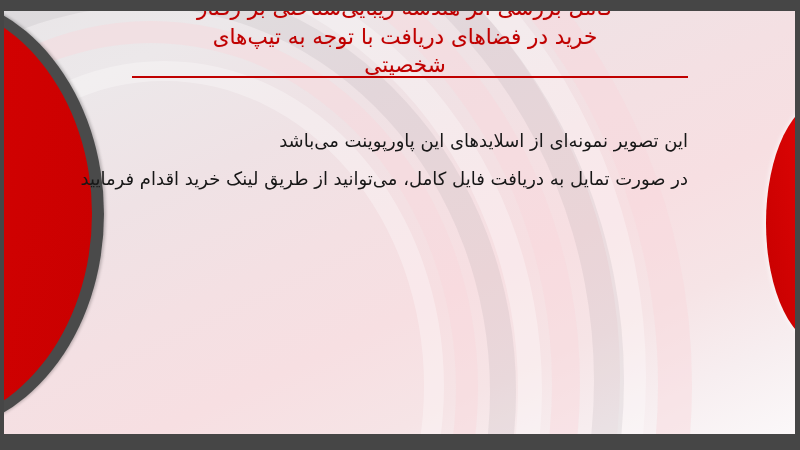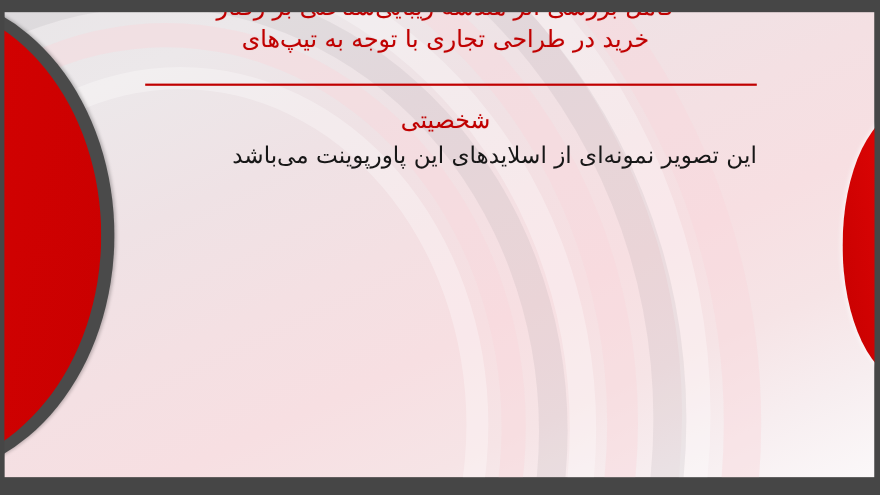--- a/index.html
+++ b/index.html
@@ -69,32 +69,32 @@
 
   .title-block{
     position:absolute;left:95px;top:-6px;width:620px;
     text-align:center;direction:rtl;
     color:#C00000;
     font-size:21.5px;line-height:28.5px;
     font-weight:400;
     text-shadow:0 0 1px rgba(192,0,0,0.25);
   }
   .title-line{white-space:nowrap;}
-  .title-line.l3{letter-spacing:0px;margin-top:45px;}
+  .title-line.l3{letter-spacing:0px;}
 
   .title-rule{
     position:absolute;left:132px;top:76px;width:556px;height:2px;
     background:#C00000;
   }
 
   .body-block{
     position:absolute;right:112px;top:122px;width:640px;
     text-align:right;direction:rtl;
     color:#171717;
-    font-size:21px;line-height:38px;
+    font-size:18px;line-height:38px;
   }
   .body-line{white-space:nowrap;}
 </style>
 </head>
 <body>
 
 <div id="slide">
 
   <div class="canvas">
     <div class="arc pink" style="left:-560px;top:-250px;width:1180px;height:1180px;border-width:34px;"></div>
@@ -108,28 +108,29 @@
   </div>
 
   <div class="left-ring"></div>
   <div class="left-ellipse"></div>
   <div class="right-ellipse"></div>
 
   <div class="content">
 
     <div class="title-block">
       <div class="title-line l1">کامل بررسی اثر هندسه زیبایی‌شناختی بر رفتار</div>
-      <div class="title-line l2">خرید در طراحی تجاری با توجه به تیپ‌های</div>
+      <div class="title-line l2">خرید در فضاهای دریافت با توجه به تیپ‌های</div>
       <div class="title-line l3">شخصیتی</div>
     </div>
 
     <div class="title-rule"></div>
 
     <div class="body-block">
       <div class="body-line">این تصویر نمونه‌ای از اسلایدهای این پاورپوینت می‌باشد</div>
+      <div class="body-line">در صورت تمایل به دریافت فایل کامل، می‌توانید از طریق لینک خرید اقدام فرمایید</div>
     </div>
 
   </div>
 
   <div class="frame-top"></div>
   <div class="frame-bottom"></div>
   <div class="frame-left"></div>
   <div class="frame-right"></div>
 
 </div>

